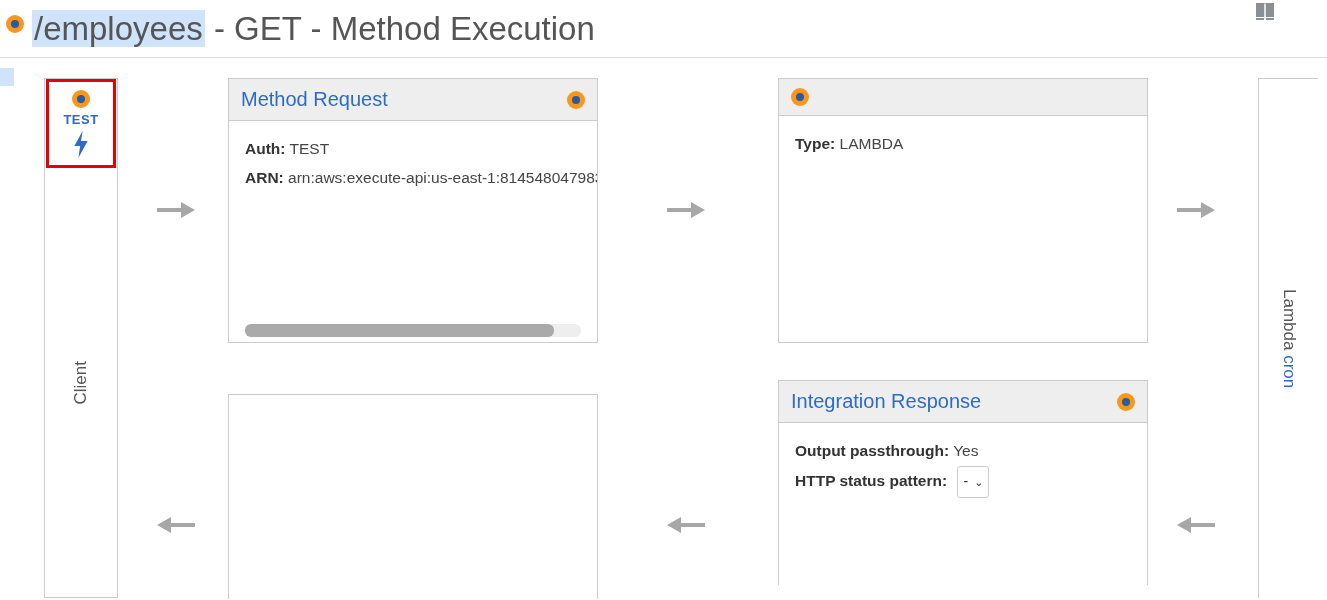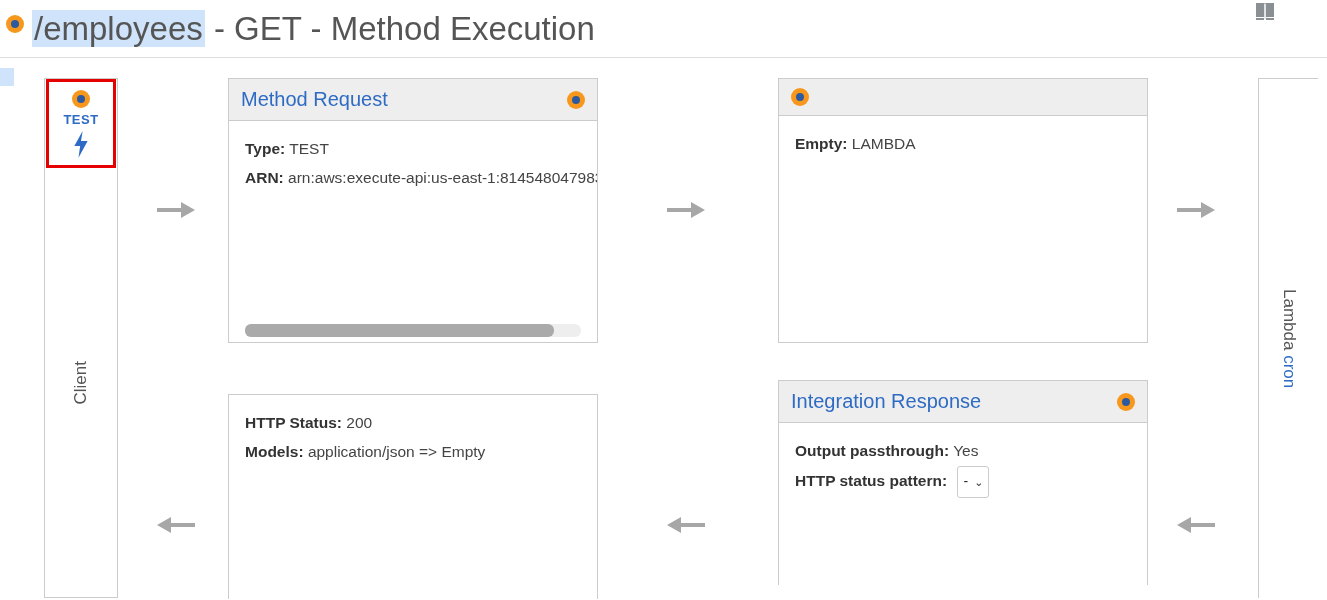--- a/index.html
+++ b/index.html
@@ -248,44 +248,40 @@
   </div>
 
   <div class="panel" id="panel-mreq">
     <div class="panel-header">
       <span class="panel-title">Method Request</span>
       <span class="circle-icon">
           <span class="inner"></span>
         </span>
     </div>
     <div class="panel-body" style="height:220px">
-      <div class="row"><b>Type:</b> <span>TEST</span></div>
+      <div class="row"><b>Auth:</b> <span>TEST</span></div>
       <div class="row"><b>ARN:</b> <span>arn:aws:execute-api:us-east-1:814548047983:inx399ewyg/*/GET/employees</span></div>
       <div class="scroll-track">
           <div class="scroll-thumb"></div>
         </div>
     </div>
   </div>
 
   <div class="panel" id="panel-ireq">
     <div class="panel-header">
       <span class="circle-icon">
           <span class="inner"></span>
         </span>
     </div>
     <div class="panel-body">
-      <div class="row"><b>Empty:</b> <span>LAMBDA</span></div>
+      <div class="row"><b>Type:</b> <span>LAMBDA</span></div>
     </div>
   </div>
 
   <div class="panel" id="panel-mres">
-    <div class="panel-body">
-      <div class="row"><b>HTTP Status:</b> <span>200</span></div>
-      <div class="row"><b>Models:</b> <span>application/json =&gt; Empty</span></div>
-    </div>
   </div>
 
   <div class="panel" id="panel-ires">
     <div class="panel-header">
       <span class="panel-title">Integration Response</span>
       <span class="circle-icon">
           <span class="inner"></span>
         </span>
     </div>
     <div class="panel-body">

